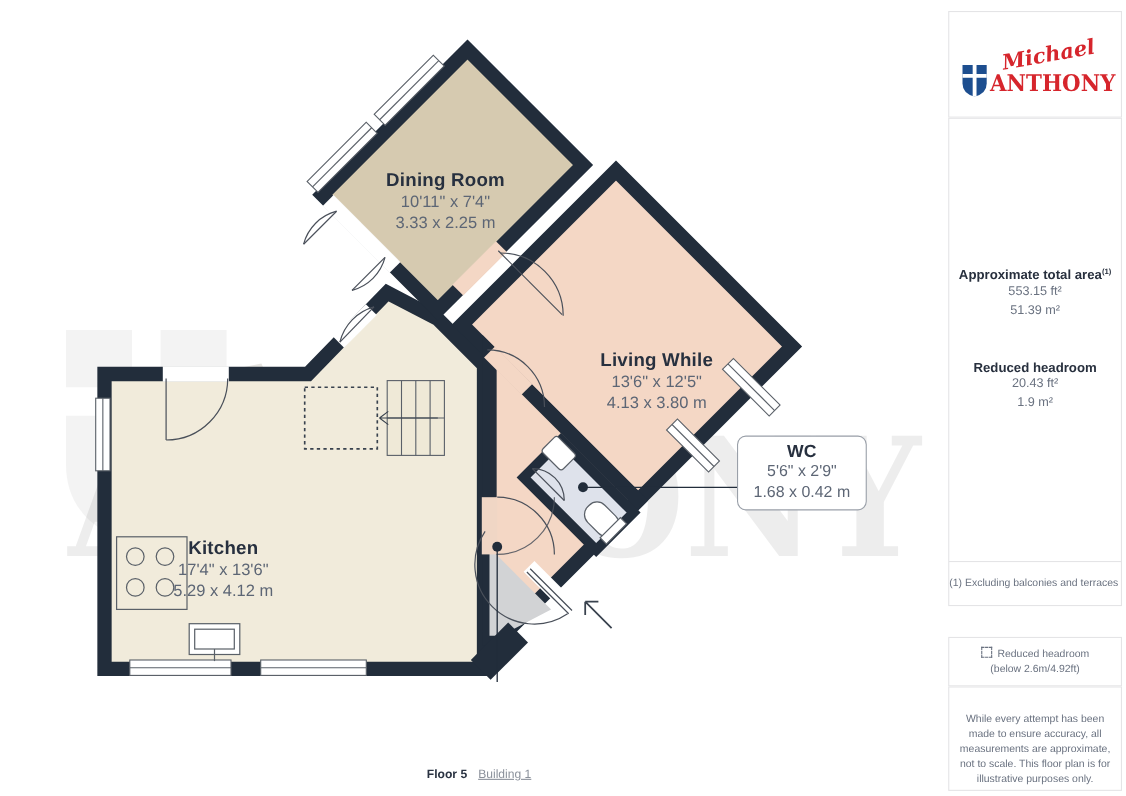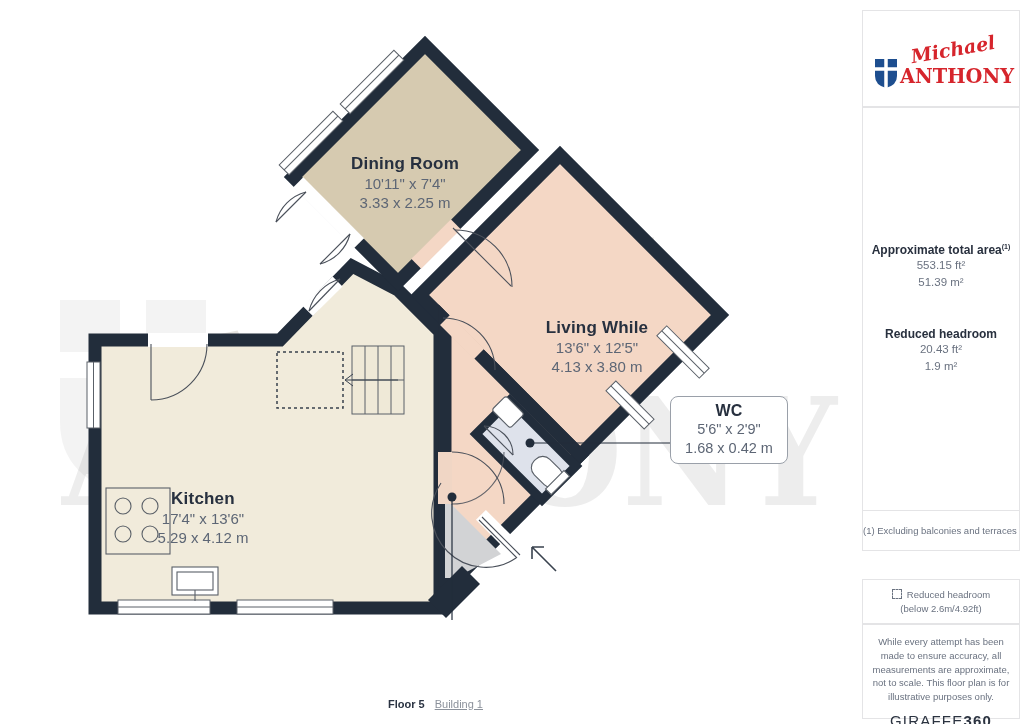--- a/index.html
+++ b/index.html
@@ -15,21 +15,21 @@
   .floor-footer{position:absolute;left:388px;top:698px;font-size:11px;color:#2a3342;}
   .floor-footer .b1{color:#8b919b;margin-left:10px;font-weight:400;text-decoration:underline;}
   .floor-footer .f0{font-weight:700;}
   
   .sidebar{position:absolute;left:862px;top:0;width:160px;height:724px;background:#fff;}
   .sb-box{position:absolute;left:0;width:158px;border:1px solid #e4e4e6;background:#fff;box-sizing:border-box;}
   .sb-logo{top:10px;height:97px;}
   .sb-main{top:107px;height:431px;text-align:center;}
   .sb-note{top:510px;height:41px;display:flex;align-items:center;justify-content:flex-start;}
   .sb-legend{top:579px;height:45px;display:flex;align-items:center;justify-content:center;}
-  .sb-disc{top:624px;height:95px;text-align:center;padding:10px 8px;box-sizing:border-box;}
+  .sb-disc{top:624px;height:95px;text-align:center;padding:22px 8px;box-sizing:border-box;}
   .sb-title{font-size:12px;font-weight:700;color:#28303e;}
   .sb-val{font-size:11.5px;color:#6a7280;line-height:17px;}
   .sb-small{font-size:9.5px;color:#6a7280;line-height:1.45;}
   .sb-main .grp1{margin-top:135px;}
   .sb-main .grp2{margin-top:36px;}
   .legend-sq{display:inline-block;width:8px;height:8px;border:1.5px dashed #6a7280;margin-right:5px;vertical-align:-1px;}
   .giraffe{margin-top:8px;font-size:15px;letter-spacing:1.2px;color:#2b3340;}
   .giraffe b{font-weight:700;}
   sup{font-size:7px;}
 </style>

